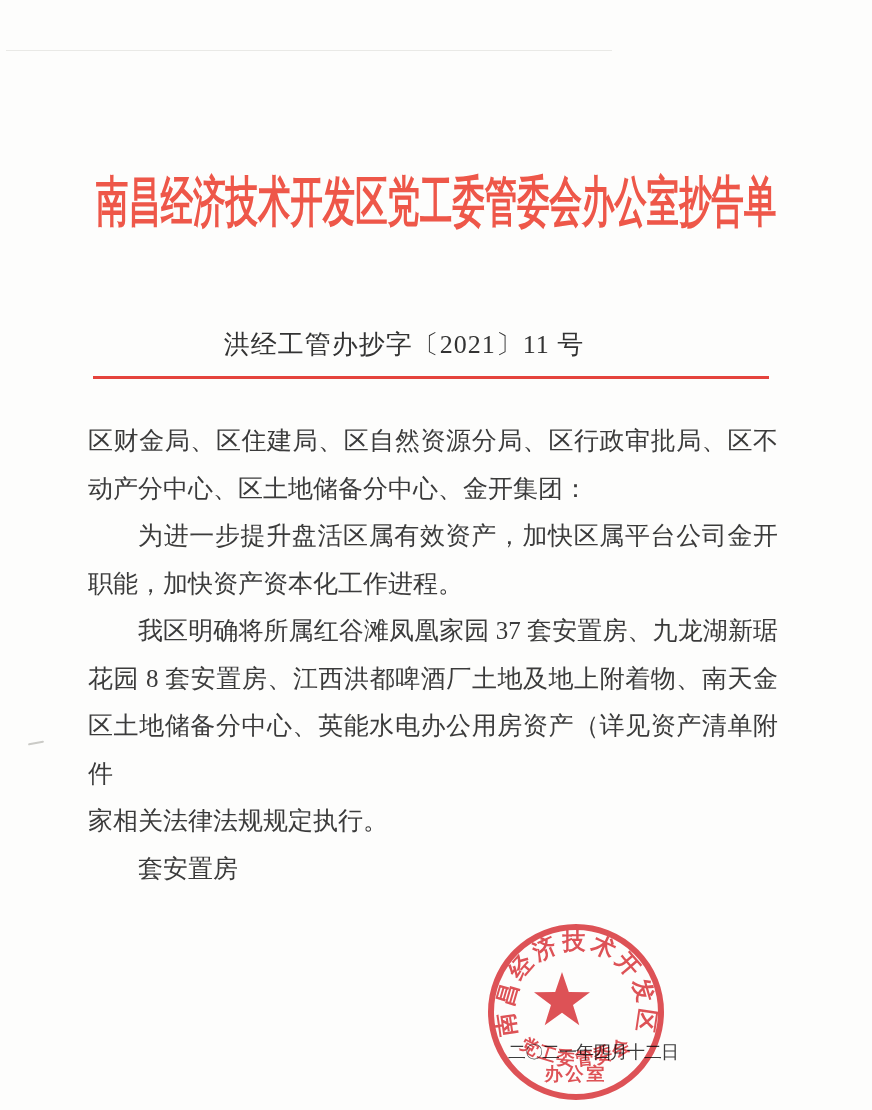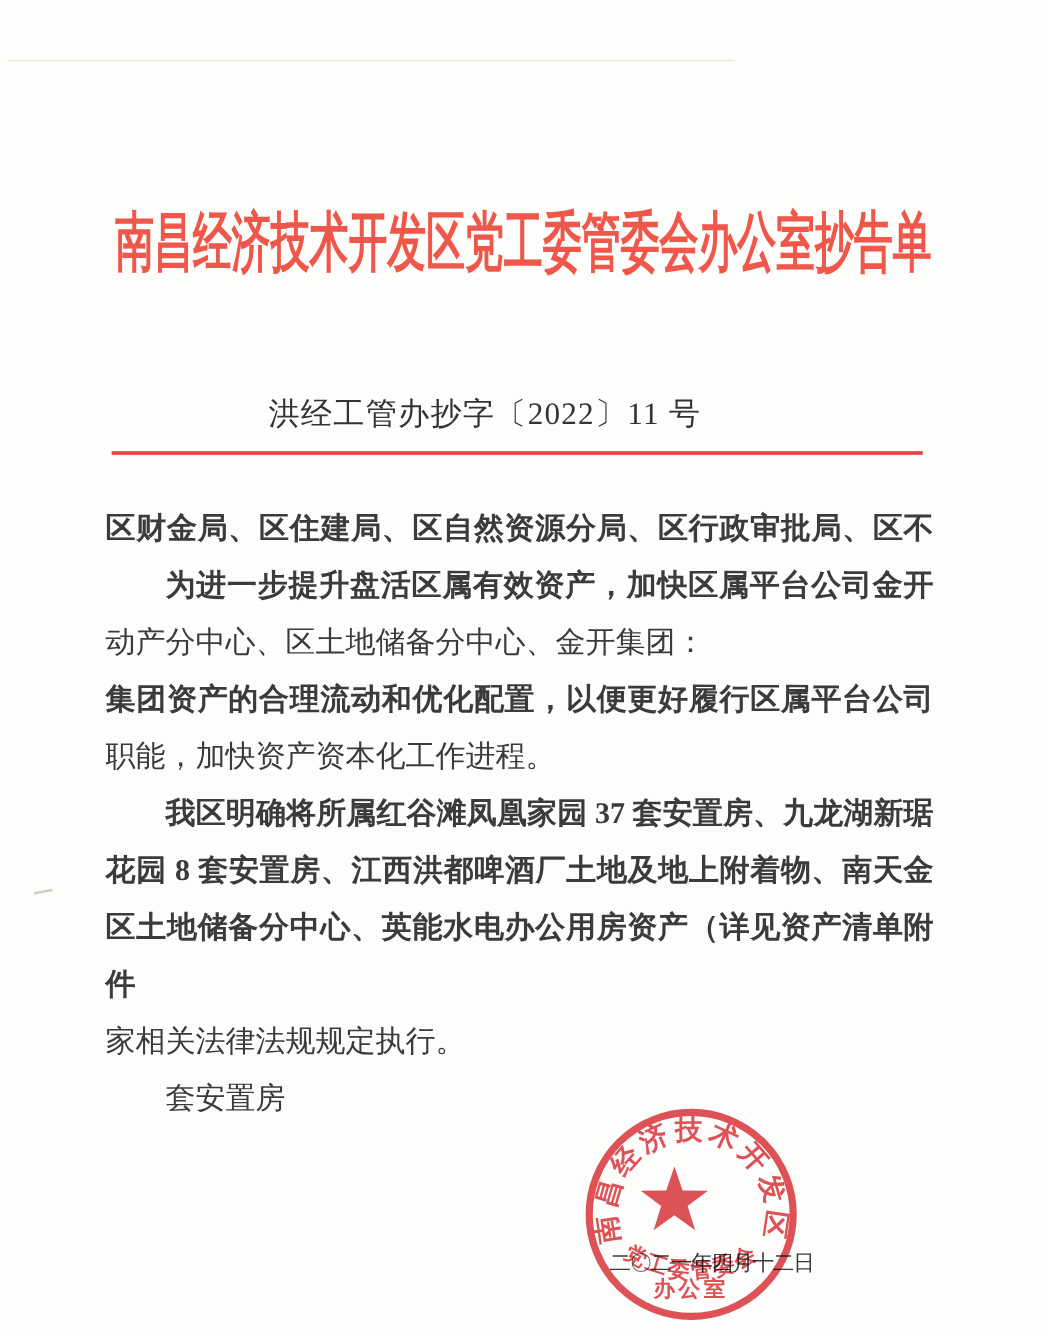--- a/index.html
+++ b/index.html
@@ -28,21 +28,21 @@
   }
   .doc-number span{display:inline-block;transform:translateX(-32px);}
   
   .red-rule{position:absolute;left:93px;top:376px;width:676px;height:3px;background:var(--rule-red,#e5433c);}
   
   .body-lines{
     position:absolute;left:88px;top:417px;width:690px;
     font-size:25px;line-height:47.5px;color:var(--ink,#3b3b3b);
   }
   .bline{text-align:justify;text-align-last:left;white-space:nowrap;}
-  .bline.fill{white-space:normal;text-align-last:justify;font-weight:bold;}
+  .bline.fill{white-space:normal;text-align-last:justify;}
   .bline.indent{padding-left:50px;}
   
   .doc-date{
     position:absolute;left:468px;top:1036px;z-index:1;
     font-size:18px;line-height:32px;letter-spacing:-1px;color:var(--ink,#3b3b3b);
     white-space:nowrap;
     margin-left:40px;
   }
   
   .seal{
@@ -58,30 +58,29 @@
 <div id="page">
 
   <div class="scan-line-top"></div>
   <div class="scan-dash-left"></div>
 
   <div class="doc-title">
     <span>南昌经济技术开发区党工委管委会办公室抄告单</span>
   </div>
 
   <div class="doc-number">
-    <span>洪经工管办抄字〔2022〕11 号</span>
+    <span>洪经工管办抄字〔2021〕11 号</span>
   </div>
 
   <div class="red-rule"></div>
 
   <div class="body-lines">
       <div class="bline fill">区财金局、区住建局、区自然资源分局、区行政审批局、区不</div>
+      <div class="bline">动产分中心、区土地储备分中心、金开集团：</div>
       <div class="bline fill indent">为进一步提升盘活区属有效资产，加快区属平台公司金开</div>
-      <div class="bline">动产分中心、区土地储备分中心、金开集团：</div>
-      <div class="bline fill">集团资产的合理流动和优化配置，以便更好履行区属平台公司</div>
       <div class="bline">职能，加快资产资本化工作进程。</div>
       <div class="bline fill indent">我区明确将所属红谷滩凤凰家园 37 套安置房、九龙湖新琚</div>
       <div class="bline fill">花园 8 套安置房、江西洪都啤酒厂土地及地上附着物、南天金</div>
       <div class="bline fill">区土地储备分中心、英能水电办公用房资产（详见资产清单附件</div>
       <div class="bline">家相关法律法规规定执行。</div>
       <div class="bline indent">套安置房</div>
     </div>
 
   <div class="doc-date">二〇二一年四月十二日</div>
 

